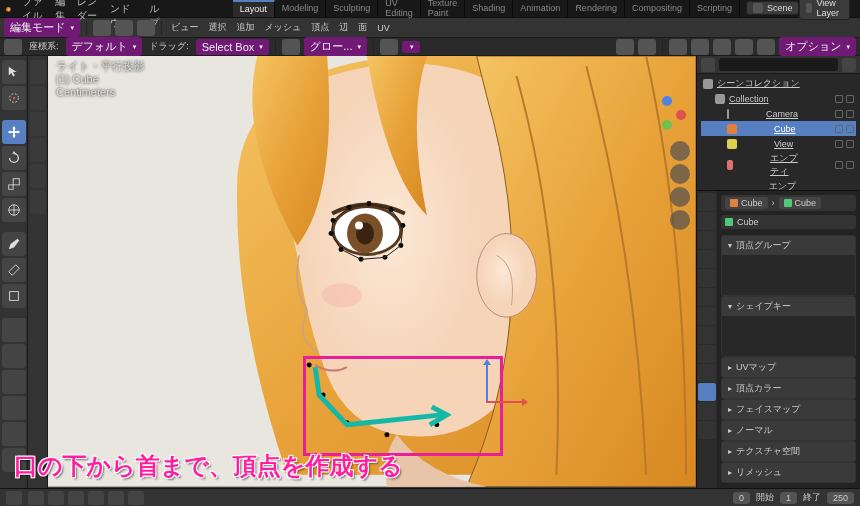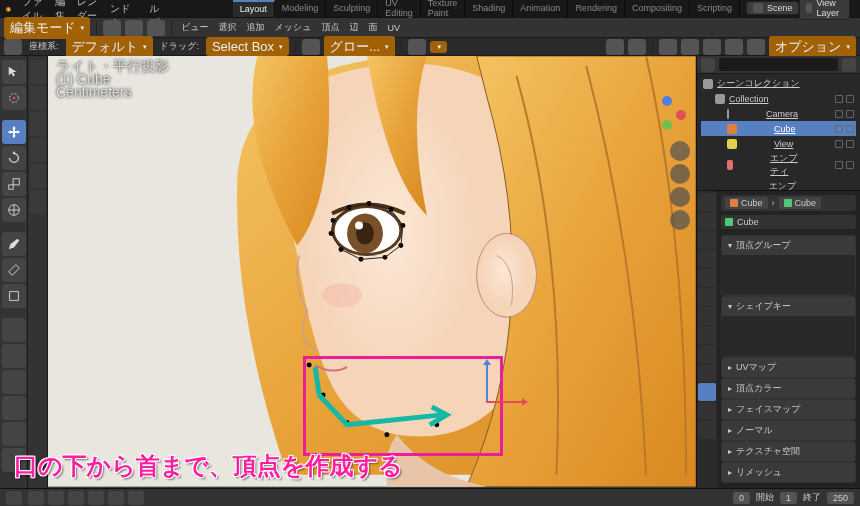--- a/index.html
+++ b/index.html
@@ -13,41 +13,41 @@
 
 .workspace-tabs { height: 18px; background: #181818; display: flex; align-items: stretch; border-bottom: 1px solid #111; }
 .workspace-tabs .tab { padding: 0 7px; font-size: 9px; color: #888; display: flex; align-items: center; border-right: 1px solid #0a0a0a; }
 .workspace-tabs .tab.active { background: #2b2b2b; color: #eee; border-top: 2px solid #5680c2; margin-left: 46px; }
 .workspace-tabs .scene-box { margin-left: auto; display: flex; align-items: center; gap: 0; padding: 4px 6px; }
 .workspace-tabs .scene-box .field { background: #3b3b3b; border: 1px solid #222; border-radius: 3px; padding: 1px 6px; font-size: 9px; color: #ddd; display: flex; align-items: center; gap: 4px; }
 .scene-box .icon-sq { width: 10px; height: 10px; background: #555; border-radius: 2px; }
 
 
 .editor-header { height: 20px; background: #333; display: flex; align-items: center; padding: 0 4px; gap: 4px; border-bottom: 1px solid #1a1a1a; }
-.editor-header .dd { background: #a16207; border-radius: 3px; padding: 2px 6px; font-size: 13px; color: #eee; display: flex; align-items: center; gap: 3px; }
+.editor-header .dd { background: #701a75; border-radius: 3px; padding: 2px 6px; font-size: 11px; color: #eee; display: flex; align-items: center; gap: 3px; }
 .editor-header .icon-btn { width: 18px; height: 16px; background: #545454; border-radius: 3px; }
 .editor-header .txt { font-size: 9px; color: #ccc; padding: 0 3px; }
 .editor-header .sep { width: 1px; height: 14px; background: #222; margin: 0 2px; }
 
 
 .main { display: flex; height: 432px; }
 
 
 .left-toolbar { width: 28px; background: #333; display: flex; flex-direction: column; gap: 2px; padding: 4px 2px; border-right: 1px solid #1a1a1a; }
 .left-toolbar .tool { width: 24px; height: 24px; background: #444; border-radius: 3px; display: flex; align-items: center; justify-content: center; }
 .left-toolbar .tool.active { background: #5680c2; }
 .left-toolbar .tool svg { width: 14px; height: 14px; }
 
 
 .left-toolbar2 { width: 20px; background: #333; border-right: 1px solid #1a1a1a; display: flex; flex-direction: column; gap: 2px; padding: 4px 2px; }
 .left-toolbar2 .slot { width: 16px; height: 24px; background: #3a3a3a; border-radius: 2px; }
 
 
 .viewport { flex: 1; position: relative; background: #3a3a3a; overflow: hidden; }
-.viewport .info-text { position: absolute; top: 4px; left: 8px; font-size: 14px; color: #ddd; line-height: 13px; text-shadow: 0 0 3px #000; }
+.viewport .info-text { position: absolute; top: 4px; left: 8px; font-size: 11px; color: #ddd; line-height: 13px; text-shadow: 0 0 3px #000; }
 .viewport-canvas { position: absolute; inset: 0; }
 
 
 .pink-box { position: absolute; left: 255px; top: 300px; width: 200px; height: 100px; border: 3px solid #e91e9c; }
 
 
 .gizmo-arrow { position: absolute; left: 438px; top: 345px; }
 .gizmo-arrow .x { width: 40px; height: 2px; background: #e05050; position: absolute; }
 .gizmo-arrow .x::after { content: ''; position: absolute; right: -6px; top: -3px; border: 4px solid transparent; border-left: 6px solid #e05050; }
 .gizmo-arrow .z { width: 2px; height: 40px; background: #5080e0; position: absolute; top: -40px; }

